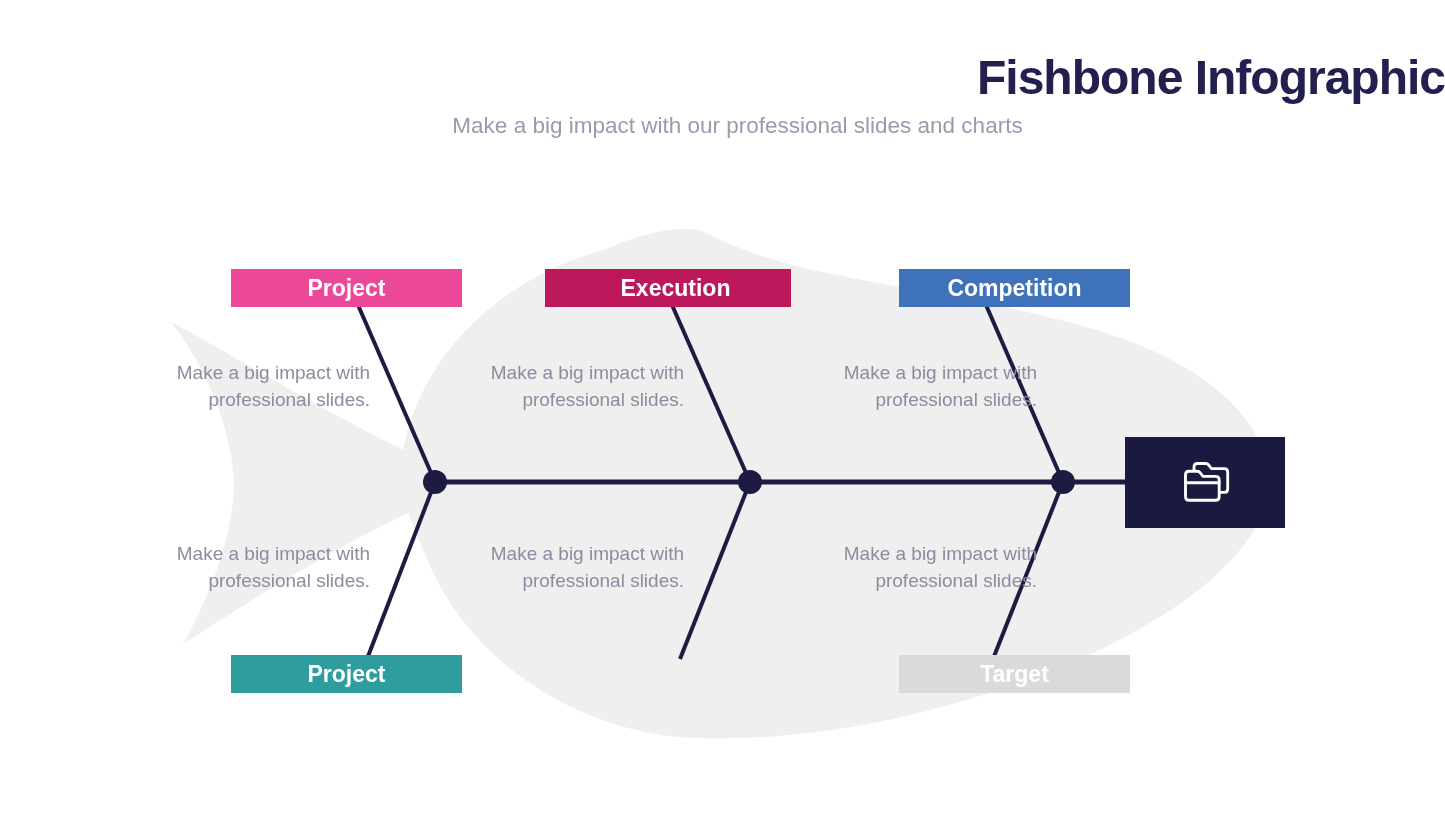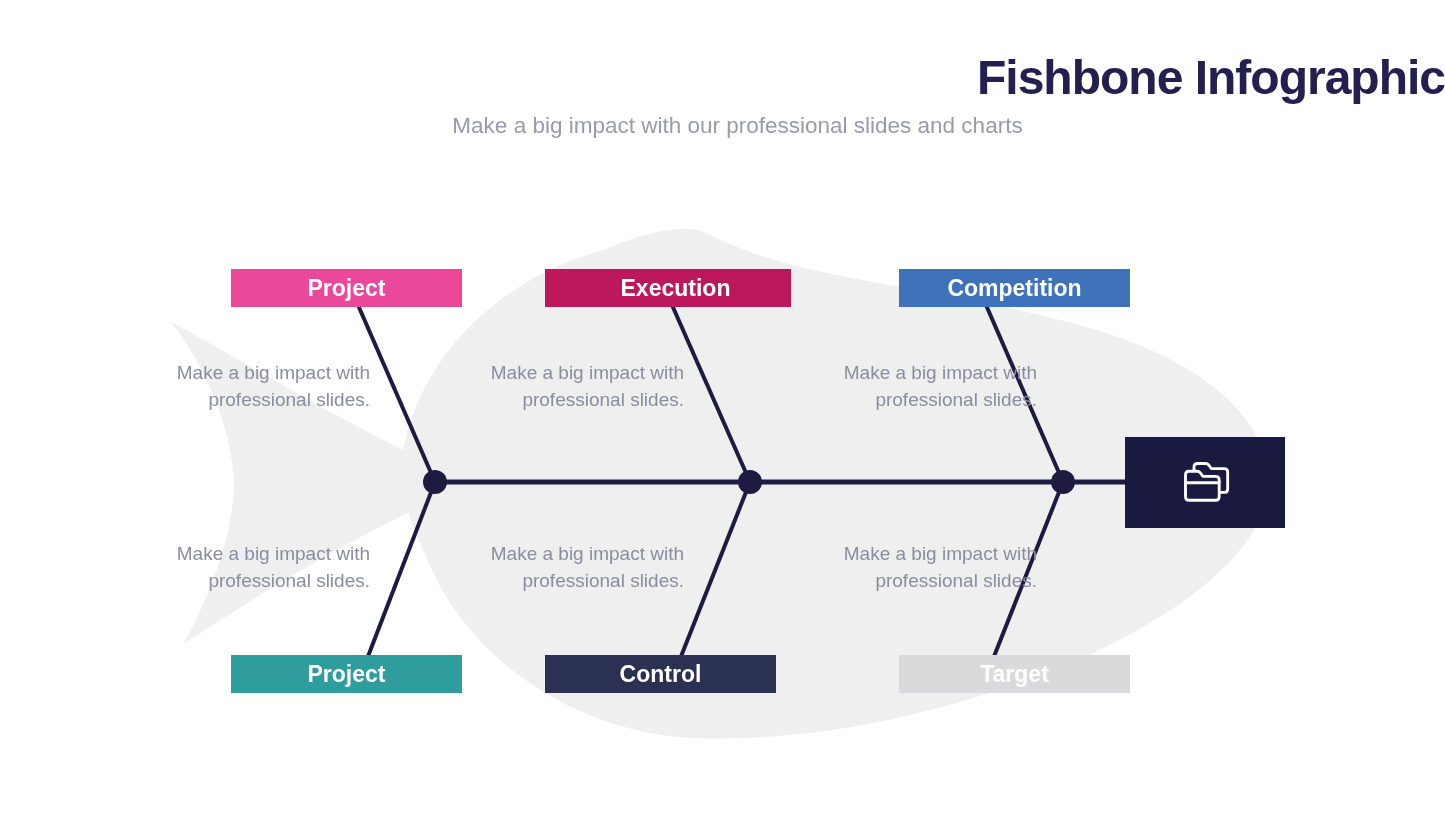--- a/index.html
+++ b/index.html
@@ -87,21 +87,20 @@
 
     <circle class="node" cx="435" cy="482" r="12"></circle>
     <circle class="node" cx="750" cy="482" r="12"></circle>
     <circle class="node" cx="1063" cy="482" r="12"></circle>
   </svg>
 
   <div class="cat row-top col-1" style="background-color: #ec4899;">Project</div>
   <div class="cat row-top col-2" style="background-color: #be185d; padding-left: 15px;">Execution</div>
   <div class="cat row-top col-3" style="background-color: rgb(62, 115, 187);">Competition</div>
   <div class="cat row-bottom col-1" style="background-color: rgb(47, 157, 158);">Project</div>
-  <div class="cat row-bottom col-2" style="background-color: rgb(43, 49, 82);">Control</div>
   <div class="cat row-bottom col-3" style="background-color: rgb(218, 218, 220);">Target</div>
 
   <div class="desc row-top col-1">
     <div>Make a big impact with</div>
     <div>professional slides.</div>
   </div>
   <div class="desc row-top col-2">
     <div>Make a big impact with</div>
     <div>professional slides.</div>
   </div>

